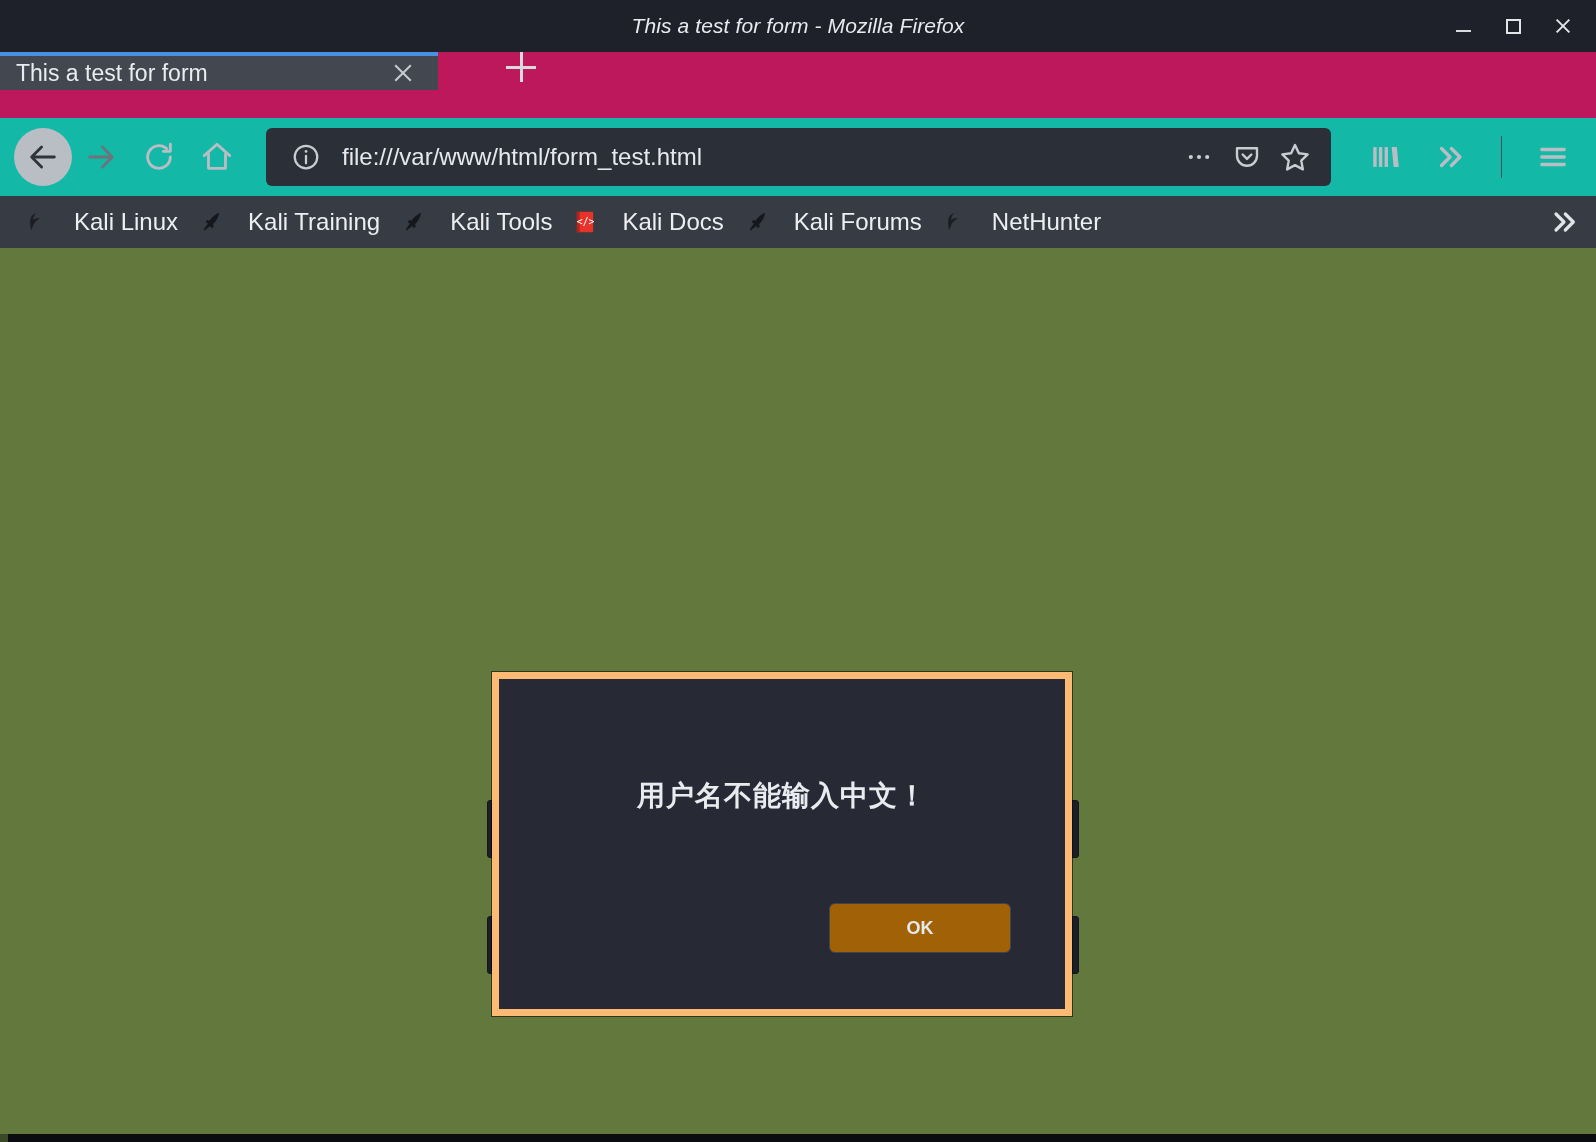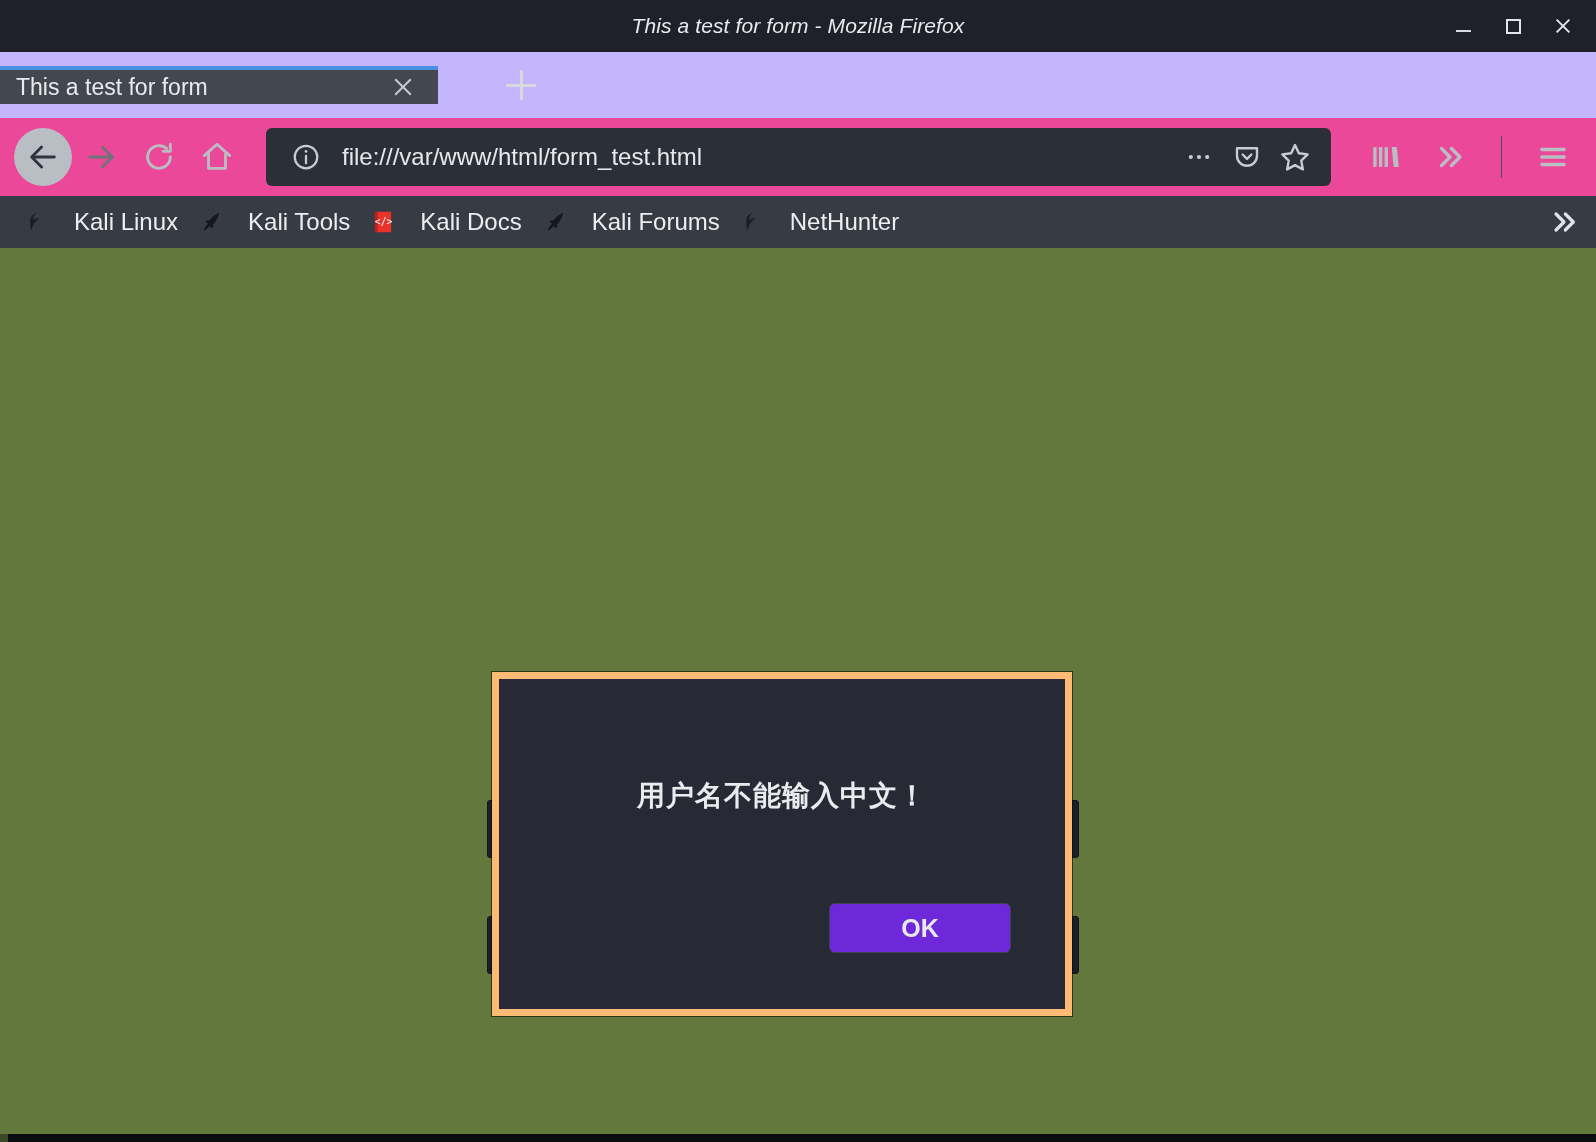--- a/index.html
+++ b/index.html
@@ -44,22 +44,22 @@
   .glyph-close:before, .glyph-close:after {
     content: ""; position: absolute; left: 0; top: 8px;
     width: 18px; height: 2px; background: #e2e5ea;
   }
   .glyph-close:before { transform: rotate(45deg); }
   .glyph-close:after  { transform: rotate(-45deg); }
 
   
   #tabstrip {
     height: 66px; flex: 0 0 66px;
-    background: #c4b5fd;
-    display: flex; align-items: center;
+    background: #be185d;
+    display: flex; align-items: flex-start;
     position: relative;
     gap: 48px;
   }
   .tab {
     width: 438px; position: relative;
     background: #43474f;
     display: flex; align-items: center;
     padding: 0 18px 0 16px;
     border-top: 4px solid #4a90e2;
     cursor: pointer;
@@ -85,21 +85,21 @@
   .plus { position: relative; width: 30px; height: 30px; }
   .plus:before, .plus:after {
     content: ""; position: absolute; background: #d6d9de;
   }
   .plus:before { left: 0; top: 14px; width: 30px; height: 3px; }
   .plus:after  { top: 0; left: 14px; height: 30px; width: 3px; }
 
   
   #navbar {
     height: 78px; flex: 0 0 78px;
-    background: #ec4899;
+    background: #14b8a6;
     display: flex; align-items: center;
     padding: 0 14px;
   }
   .nav-btn {
     width: 58px; height: 58px; flex: 0 0 58px;
     display: flex; align-items: center; justify-content: center;
     cursor: pointer; color: #b9bdc4;
   }
   .nav-btn.disabled { color: #6e737c; cursor: default; }
   .nav-btn.circled { border-radius: 50%; background: #b9bdc4; color: #30333b; }
@@ -190,23 +190,23 @@
     display: flex; align-items: flex-start; justify-content: center;
     padding-top: 98px;
     color: #e9ebef; font-size: 28px; letter-spacing: 1px;
   }
   #modal-actions {
     flex: 0 0 auto; display: flex; justify-content: flex-end;
     padding: 0 54px 56px 0;
   }
   #modal-ok {
     min-width: 182px; height: 50px;
-    background: #6d28d9;
+    background: #a16207;
     border: 1px solid #3f434d; border-radius: 6px;
-    color: #e7e9ed; font-size: 25px;
+    color: #e7e9ed; font-size: 18px;
     display: flex; align-items: center; justify-content: center;
     cursor: pointer;
   }
 
   
   #bottom-strip {
     position: absolute; left: 0; bottom: 0;
     width: 100%; height: 8px; background: #0a0c10;
     display: flex;
   }
@@ -329,20 +329,26 @@
 
   <div id="bookmarks">
 
     <div class="bm">
       <svg class="bm-icon" viewBox="0 0 24 24">
         <path d="M7 20c1-6 3.5-9 7.5-11.5C12 8 10 9 8.6 10.4 8.2 7.8 9.4 5.4 11.6 4c-2.6.2-4.6 2-5.4 4.4C5.4 11 5.6 16 7 20z" fill="#1b1d22"></path>
       </svg>
       <span class="bm-label">Kali Linux</span>
     </div>
 
+    <div class="bm">
+      <svg class="bm-icon" viewBox="0 0 24 24">
+        <path d="M19.5 3.5c-3 1-6.5 3.8-9 7.3l-1.6-.8-2 2.2 2.3 1.2-4 5.6 1 .9 5-4.2 1.5 2.3 2-2.2-1-1.6c3-2.6 5.2-6.6 5.8-10.7z" fill="#15171c"></path>
+      </svg>
+      <span class="bm-label">Kali Training</span>
+    </div>
 
     <div class="bm">
       <svg class="bm-icon" viewBox="0 0 24 24">
         <path d="M19.5 3.5c-3 1-6.5 3.8-9 7.3l-1.6-.8-2 2.2 2.3 1.2-4 5.6 1 .9 5-4.2 1.5 2.3 2-2.2-1-1.6c3-2.6 5.2-6.6 5.8-10.7z" fill="#15171c"></path>
       </svg>
       <span class="bm-label">Kali Tools</span>
     </div>
 
     <div class="bm">
       <svg class="bm-icon" viewBox="0 0 24 24">

